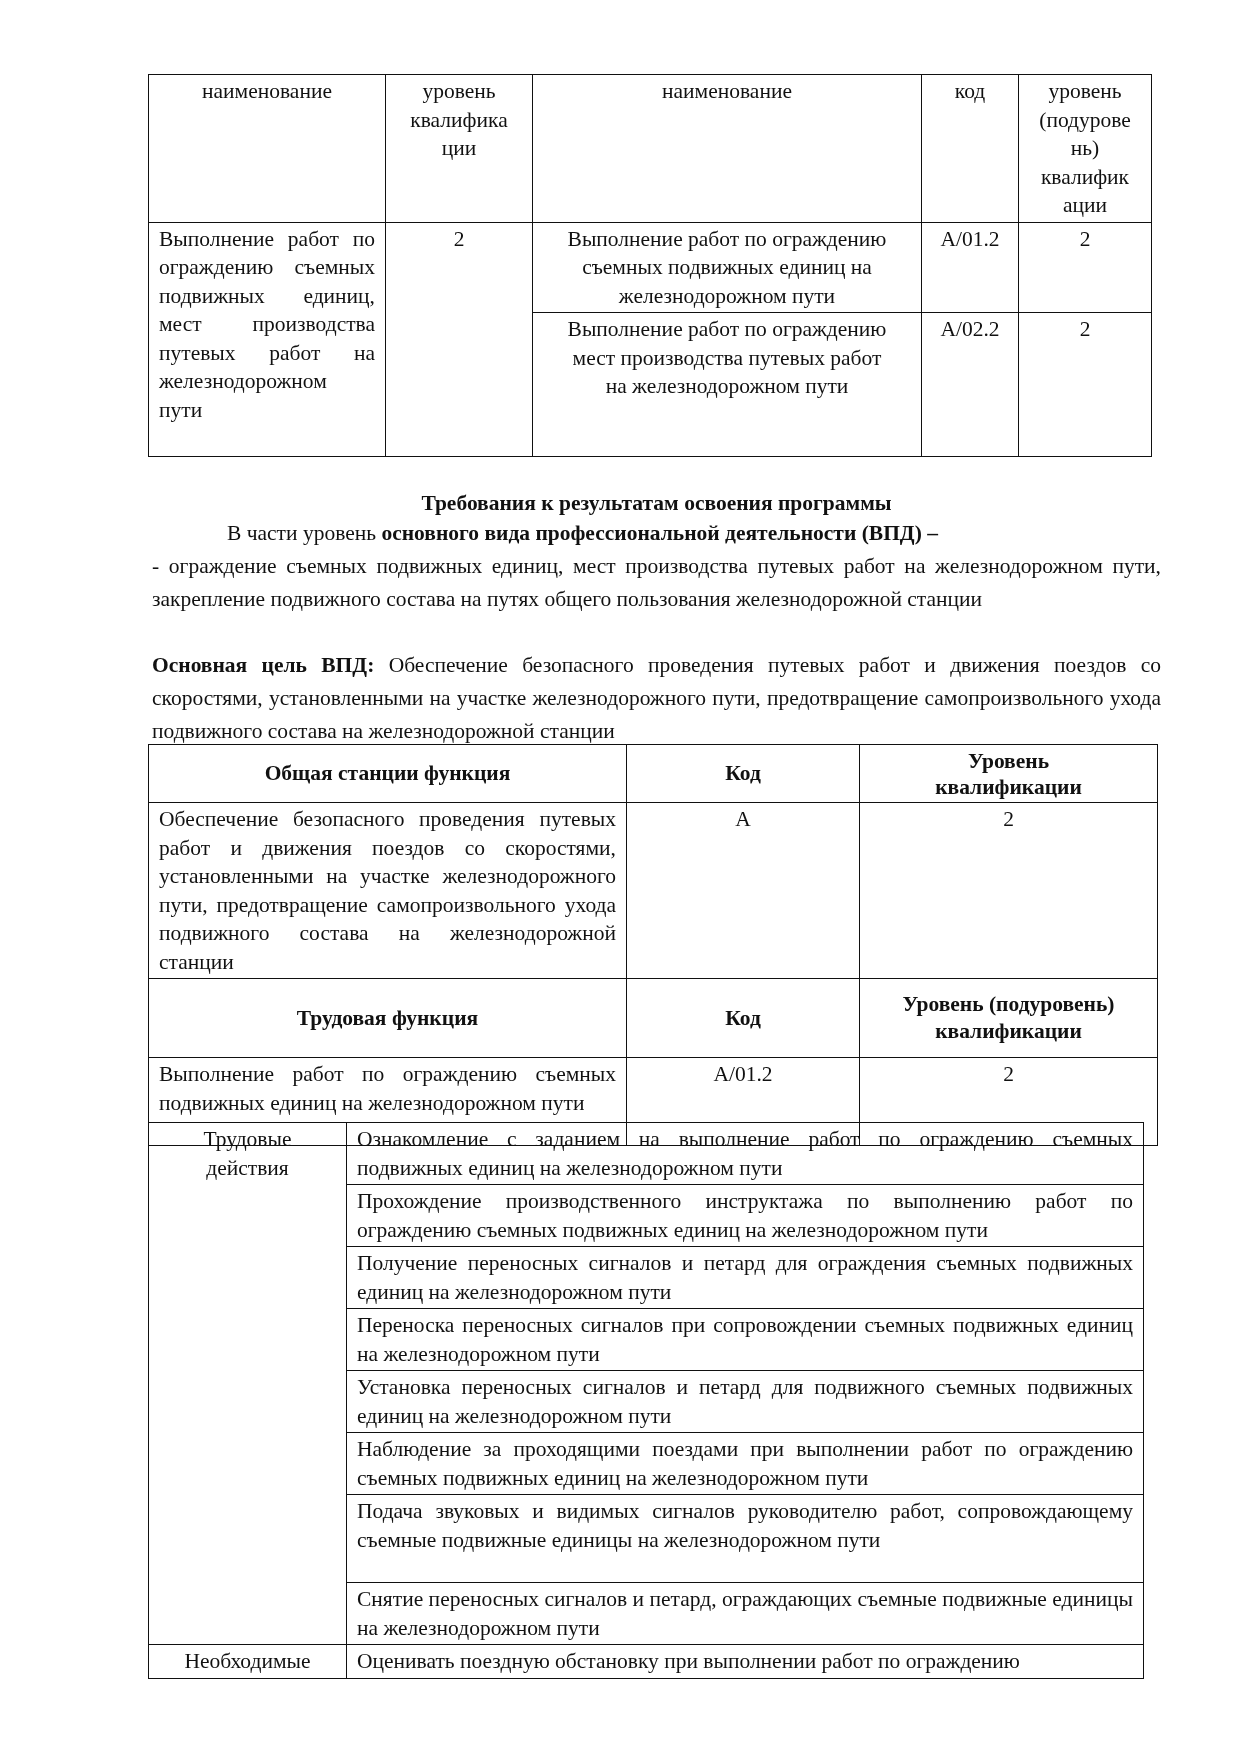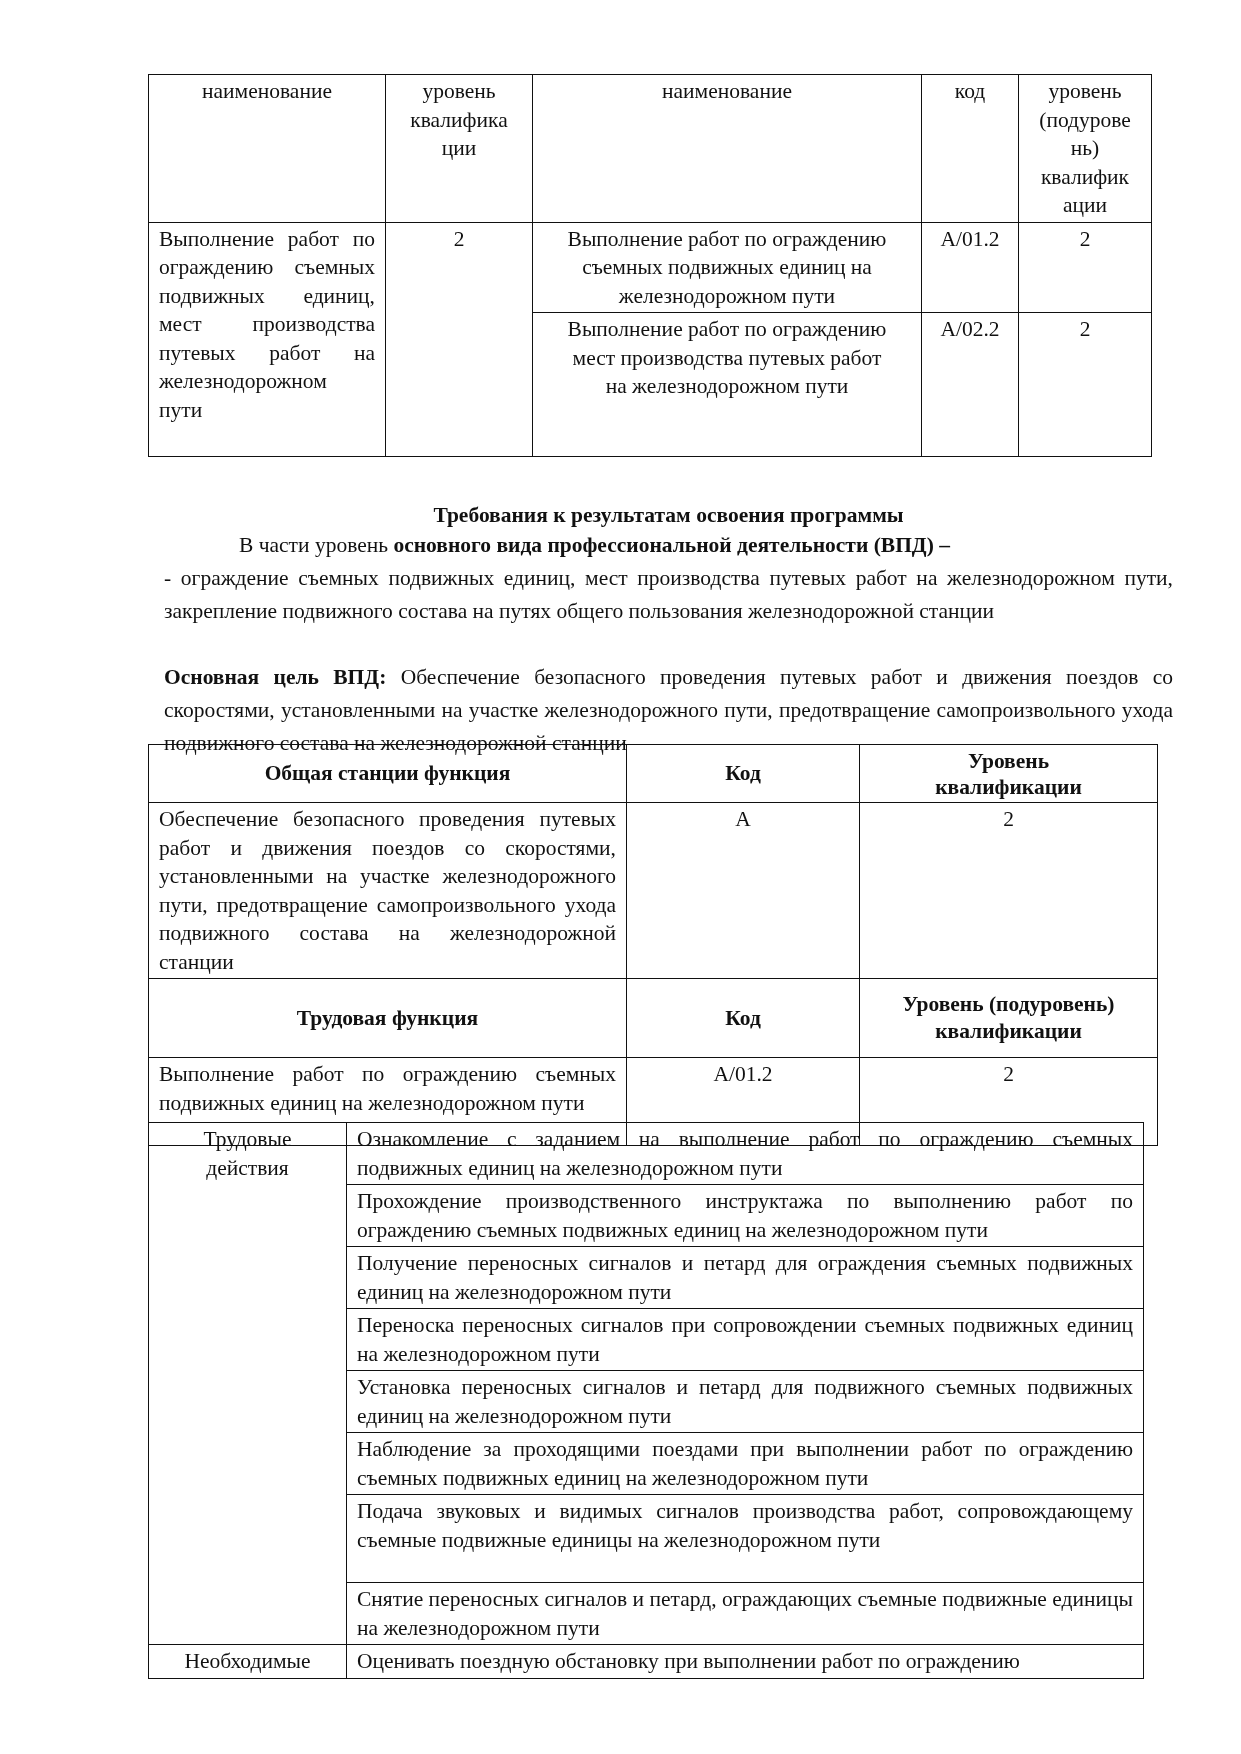--- a/index.html
+++ b/index.html
@@ -5,21 +5,21 @@
   html, body { margin: 0; padding: 0; background: #ffffff; }
   body { width: 1241px; height: 1754px; position: relative; overflow: hidden;
          font-family: "Liberation Serif", "DejaVu Serif", serif; color: #111; font-size: 21.5px; }
   .abs { position: absolute; }
   table { border-collapse: collapse; table-layout: fixed; }
   td { border: 1.5px solid #111; vertical-align: top; padding: 2px 10px; line-height: 28.5px; }
   .c { text-align: center; }
   .j { text-align: justify; text-align-last: left; }
   .b { font-weight: bold; }
   .mid { vertical-align: middle; }
-  p { margin: 16px; }
+  p { margin: 4px; }
   .para { position: absolute; left: 148px; width: 1009px; line-height: 33px; }
 </style>
 </head>
 <body>
 
 <table class="abs" style="left:148px; top:74px; width:1003px;">
   <colgroup>
       <col style="width:237px">
       <col style="width:147px">
       <col style="width:389px">
@@ -107,21 +107,21 @@
   <tr style="height:58px">
         <td class="j">Переноска переносных сигналов при сопровождении съемных подвижных единиц на железнодорожном пути</td>
       </tr>
   <tr style="height:58px">
         <td class="j">Установка переносных сигналов и петард для подвижного съемных подвижных единиц на железнодорожном пути</td>
       </tr>
   <tr style="height:58px">
         <td class="j">Наблюдение за проходящими поездами при выполнении работ по ограждению съемных подвижных единиц на железнодорожном пути</td>
       </tr>
   <tr style="height:88px">
-        <td class="j">Подача звуковых и видимых сигналов производства работ, сопровождающему съемные подвижные единицы на железнодорожном пути</td>
+        <td class="j">Подача звуковых и видимых сигналов руководителю работ, сопровождающему съемные подвижные единицы на железнодорожном пути</td>
       </tr>
   <tr style="height:58px">
         <td class="j">Снятие переносных сигналов и петард, ограждающих съемные подвижные единицы на железнодорожном пути</td>
       </tr>
   <tr style="height:30px">
     <td class="c">Необходимые</td>
     <td style="white-space:nowrap; overflow:hidden;">Оценивать поездную обстановку при выполнении работ по ограждению</td>
   </tr>
 </tbody>
   </table>

